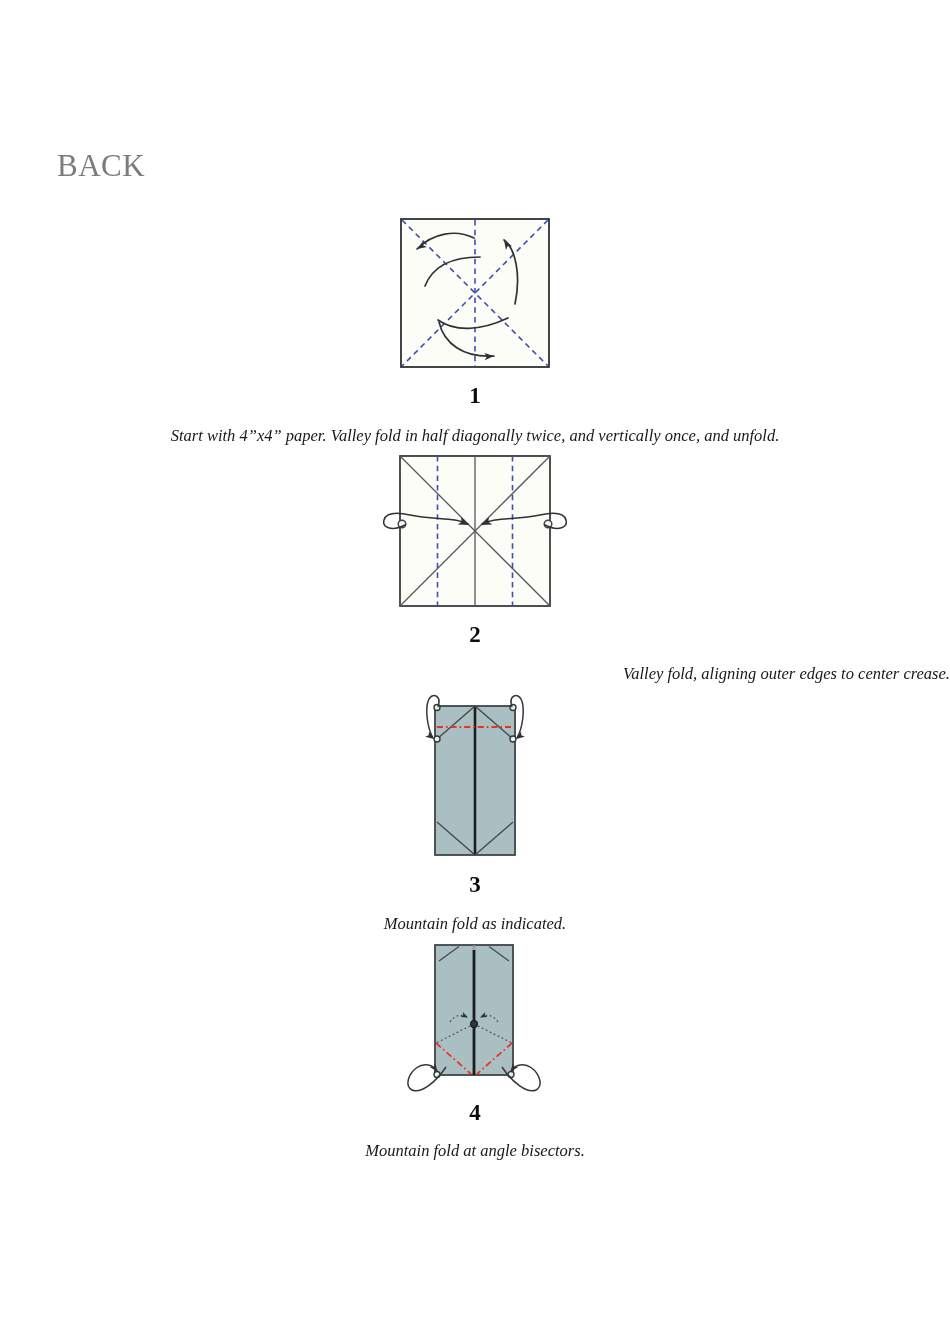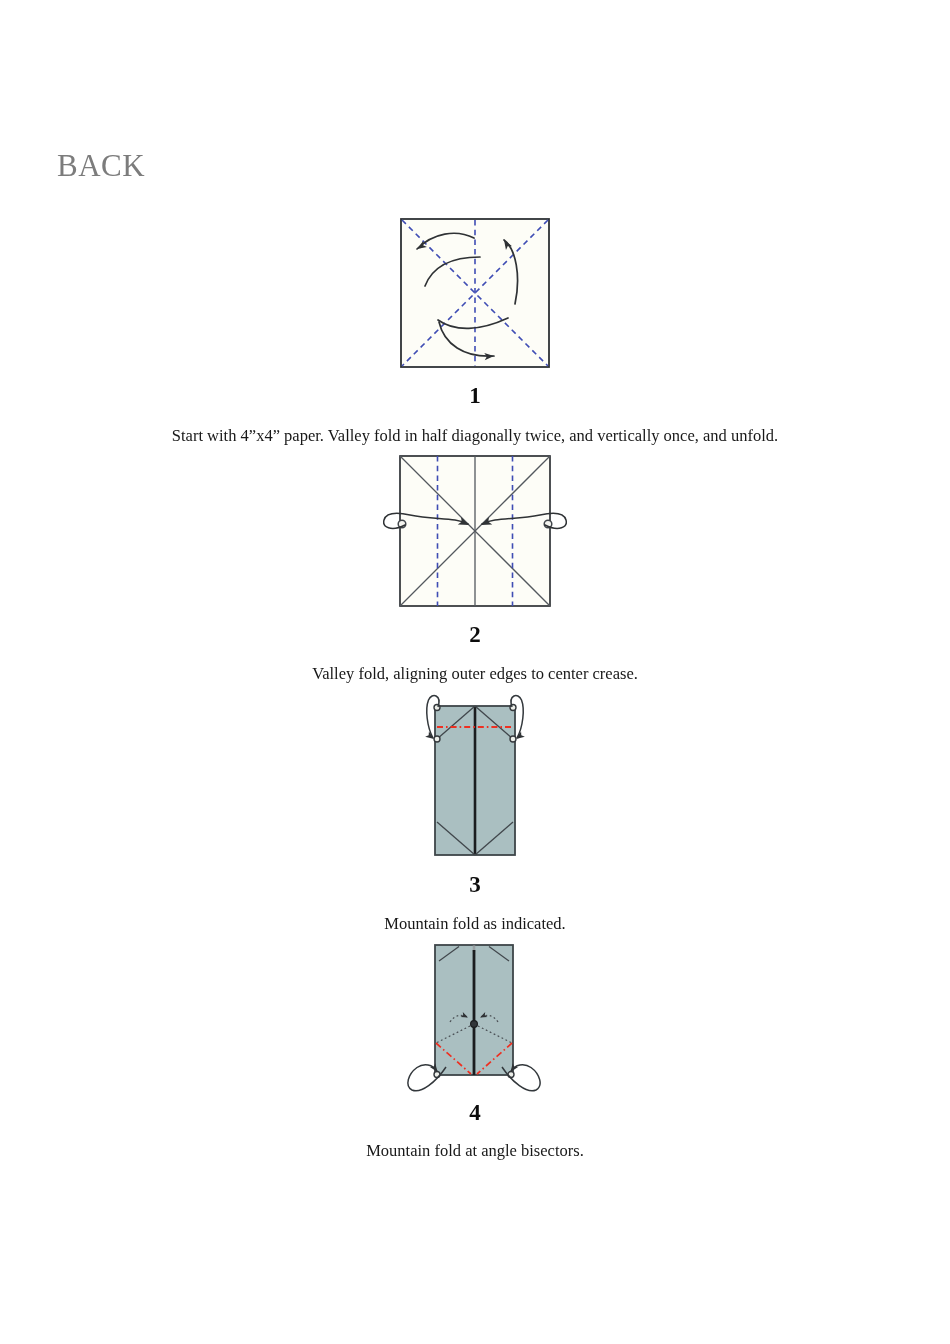--- a/index.html
+++ b/index.html
@@ -10,21 +10,21 @@
   }
   html,body{margin:0;padding:0;background:var(--page-bg);}
   #page{position:relative;width:950px;height:1344px;background:var(--page-bg);
         font-family:"Liberation Serif","DejaVu Serif",serif;color:var(--ink);overflow:hidden;margin-top:28px;}
   .back{position:absolute;left:57px;top:120px;font-size:31px;color:var(--back-link);
         text-decoration:none;cursor:pointer;letter-spacing:0.5px;}
   .diagram{position:absolute;}
   .stepnum{position:absolute;left:0;width:950px;text-align:center;
            font-size:23px;font-weight:bold;color:#0c0c0c;}
   .caption{position:absolute;left:0;width:950px;text-align:center;
-           font-size:16.5px;color:#181818;}
+           font-size:16.5px;color:#181818;font-style:italic;}
   
   .sq{fill:var(--paper-white);stroke:#2e3236;stroke-width:1.8;}
   .vd{stroke:var(--valley-dash);stroke-width:1.6;stroke-dasharray:5.5 4.2;fill:none;}
   .cr{stroke:var(--crease);stroke-width:1.3;fill:none;}
   .ar{stroke:var(--arrow);stroke-width:1.7;fill:none;stroke-linecap:round;}
   .ah{fill:var(--arrow);stroke:none;}
   .circ{fill:#f4f4ef;stroke:#41464b;stroke-width:1.5;}
   .paper{fill:var(--paper);stroke:var(--paper-edge);stroke-width:1.8;}
   .cl{stroke:var(--center-line);stroke-width:2.6;fill:none;}
   .cl-tip{stroke:#9aa0a3;stroke-width:2.6;fill:none;}
@@ -76,21 +76,21 @@
     <circle class="circ" cx="19" cy="70" r="3.8"></circle>
     <circle class="circ" cx="165" cy="70" r="3.8"></circle>
     <g>
       <path class="ar" style="stroke-width:1.5" d="M22,71 C8,78 -1,73 1,66 C3,59 13,58 27,61 C52,66 72,63 85,70"></path>
       <polygon class="ah" points="0,0 -10.5,-4 -8,0 -10.5,4" transform="translate(86,71) rotate(24)"></polygon>
       <path class="ar" style="stroke-width:1.5" d="M162,71 C176,78 185,73 183,66 C181,59 171,58 157,61 C132,66 112,63 99,70"></path>
       <polygon class="ah" points="0,0 -10.5,-4 -8,0 -10.5,4" transform="translate(98,71) rotate(156)"></polygon>
     </g>
   </svg>
   <div class="stepnum" style="top:594px;">2</div>
-  <div class="caption" style="top:636px;">Valley fold, aligning outer edges to center crease.</div>
+  <div class="caption" style="top:636px;text-align:right;">Valley fold, aligning outer edges to center crease.</div>
 
   <svg class="diagram" style="left:425px;top:664px;" width="100" height="170" viewBox="0 0 100 170">
     <rect class="paper" x="10" y="14" width="80" height="149"></rect>
     <path class="cl" d="M50,14 L50,163"></path>
     <g class="cr" style="stroke:#41474c">
       <path d="M50,14 L12,47"></path>
       <path d="M50,14 L88,47"></path>
       <path d="M50,163 L12,130"></path>
       <path d="M50,163 L88,130"></path>
     </g>

